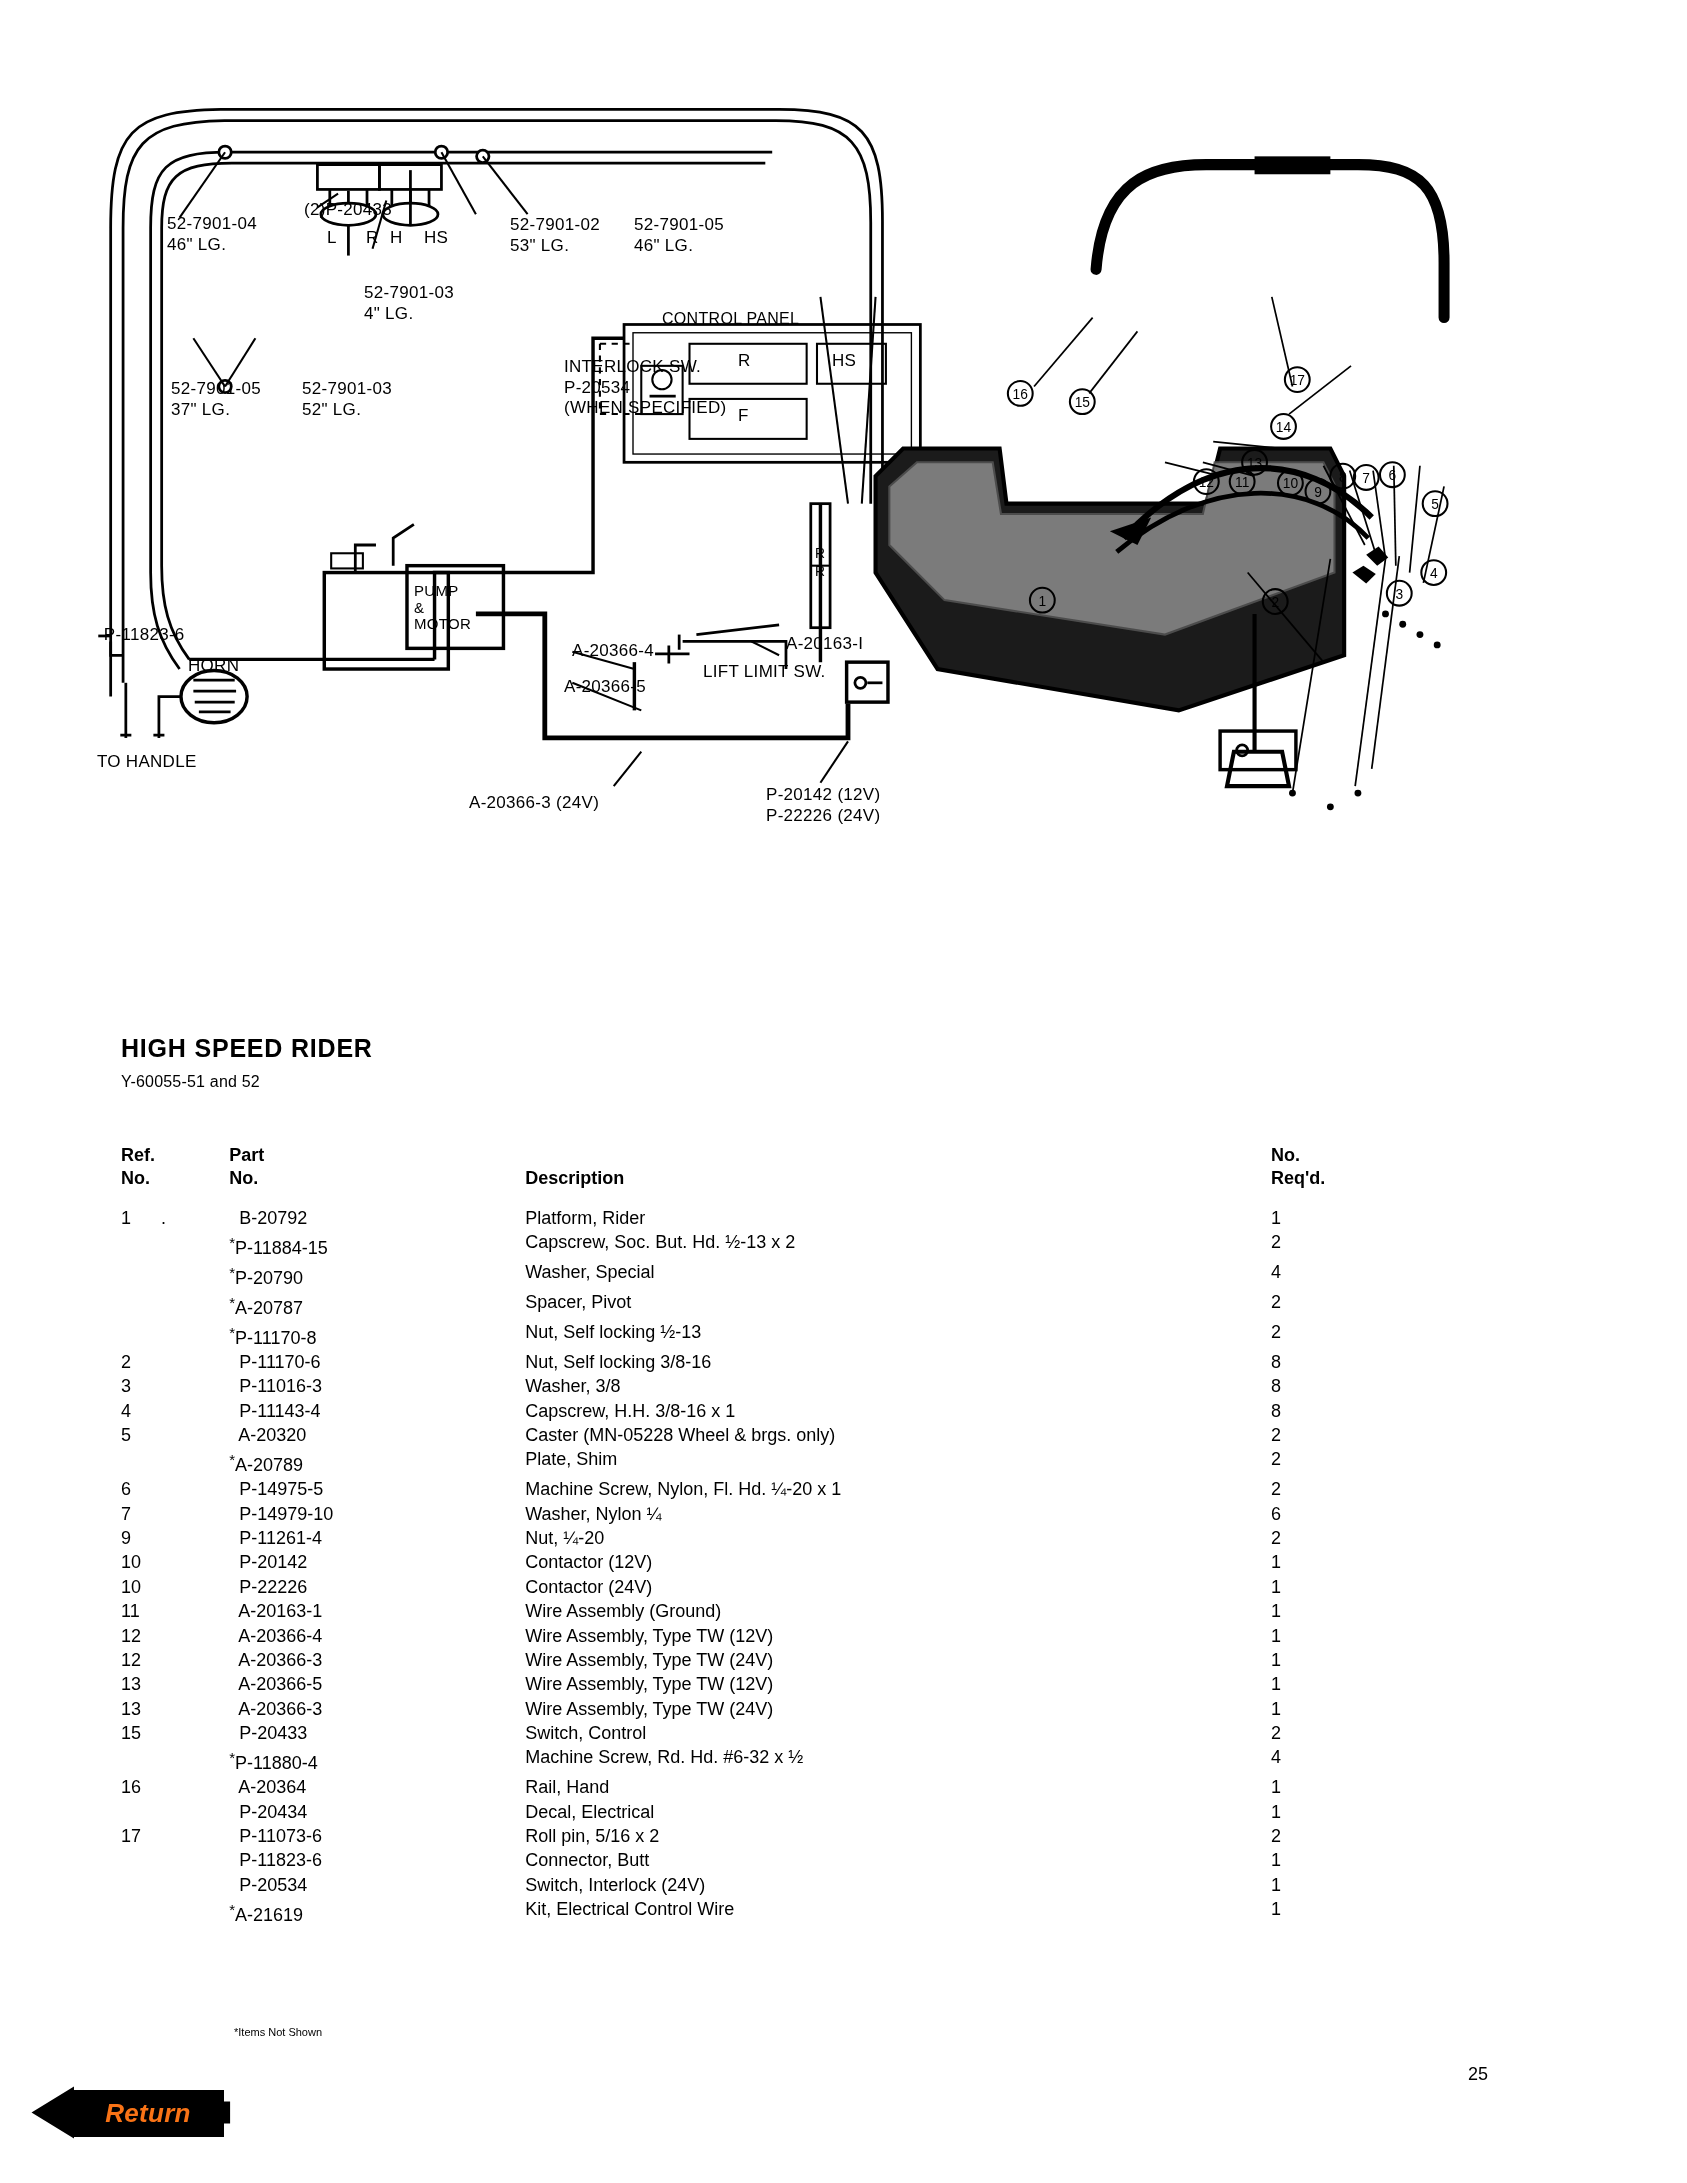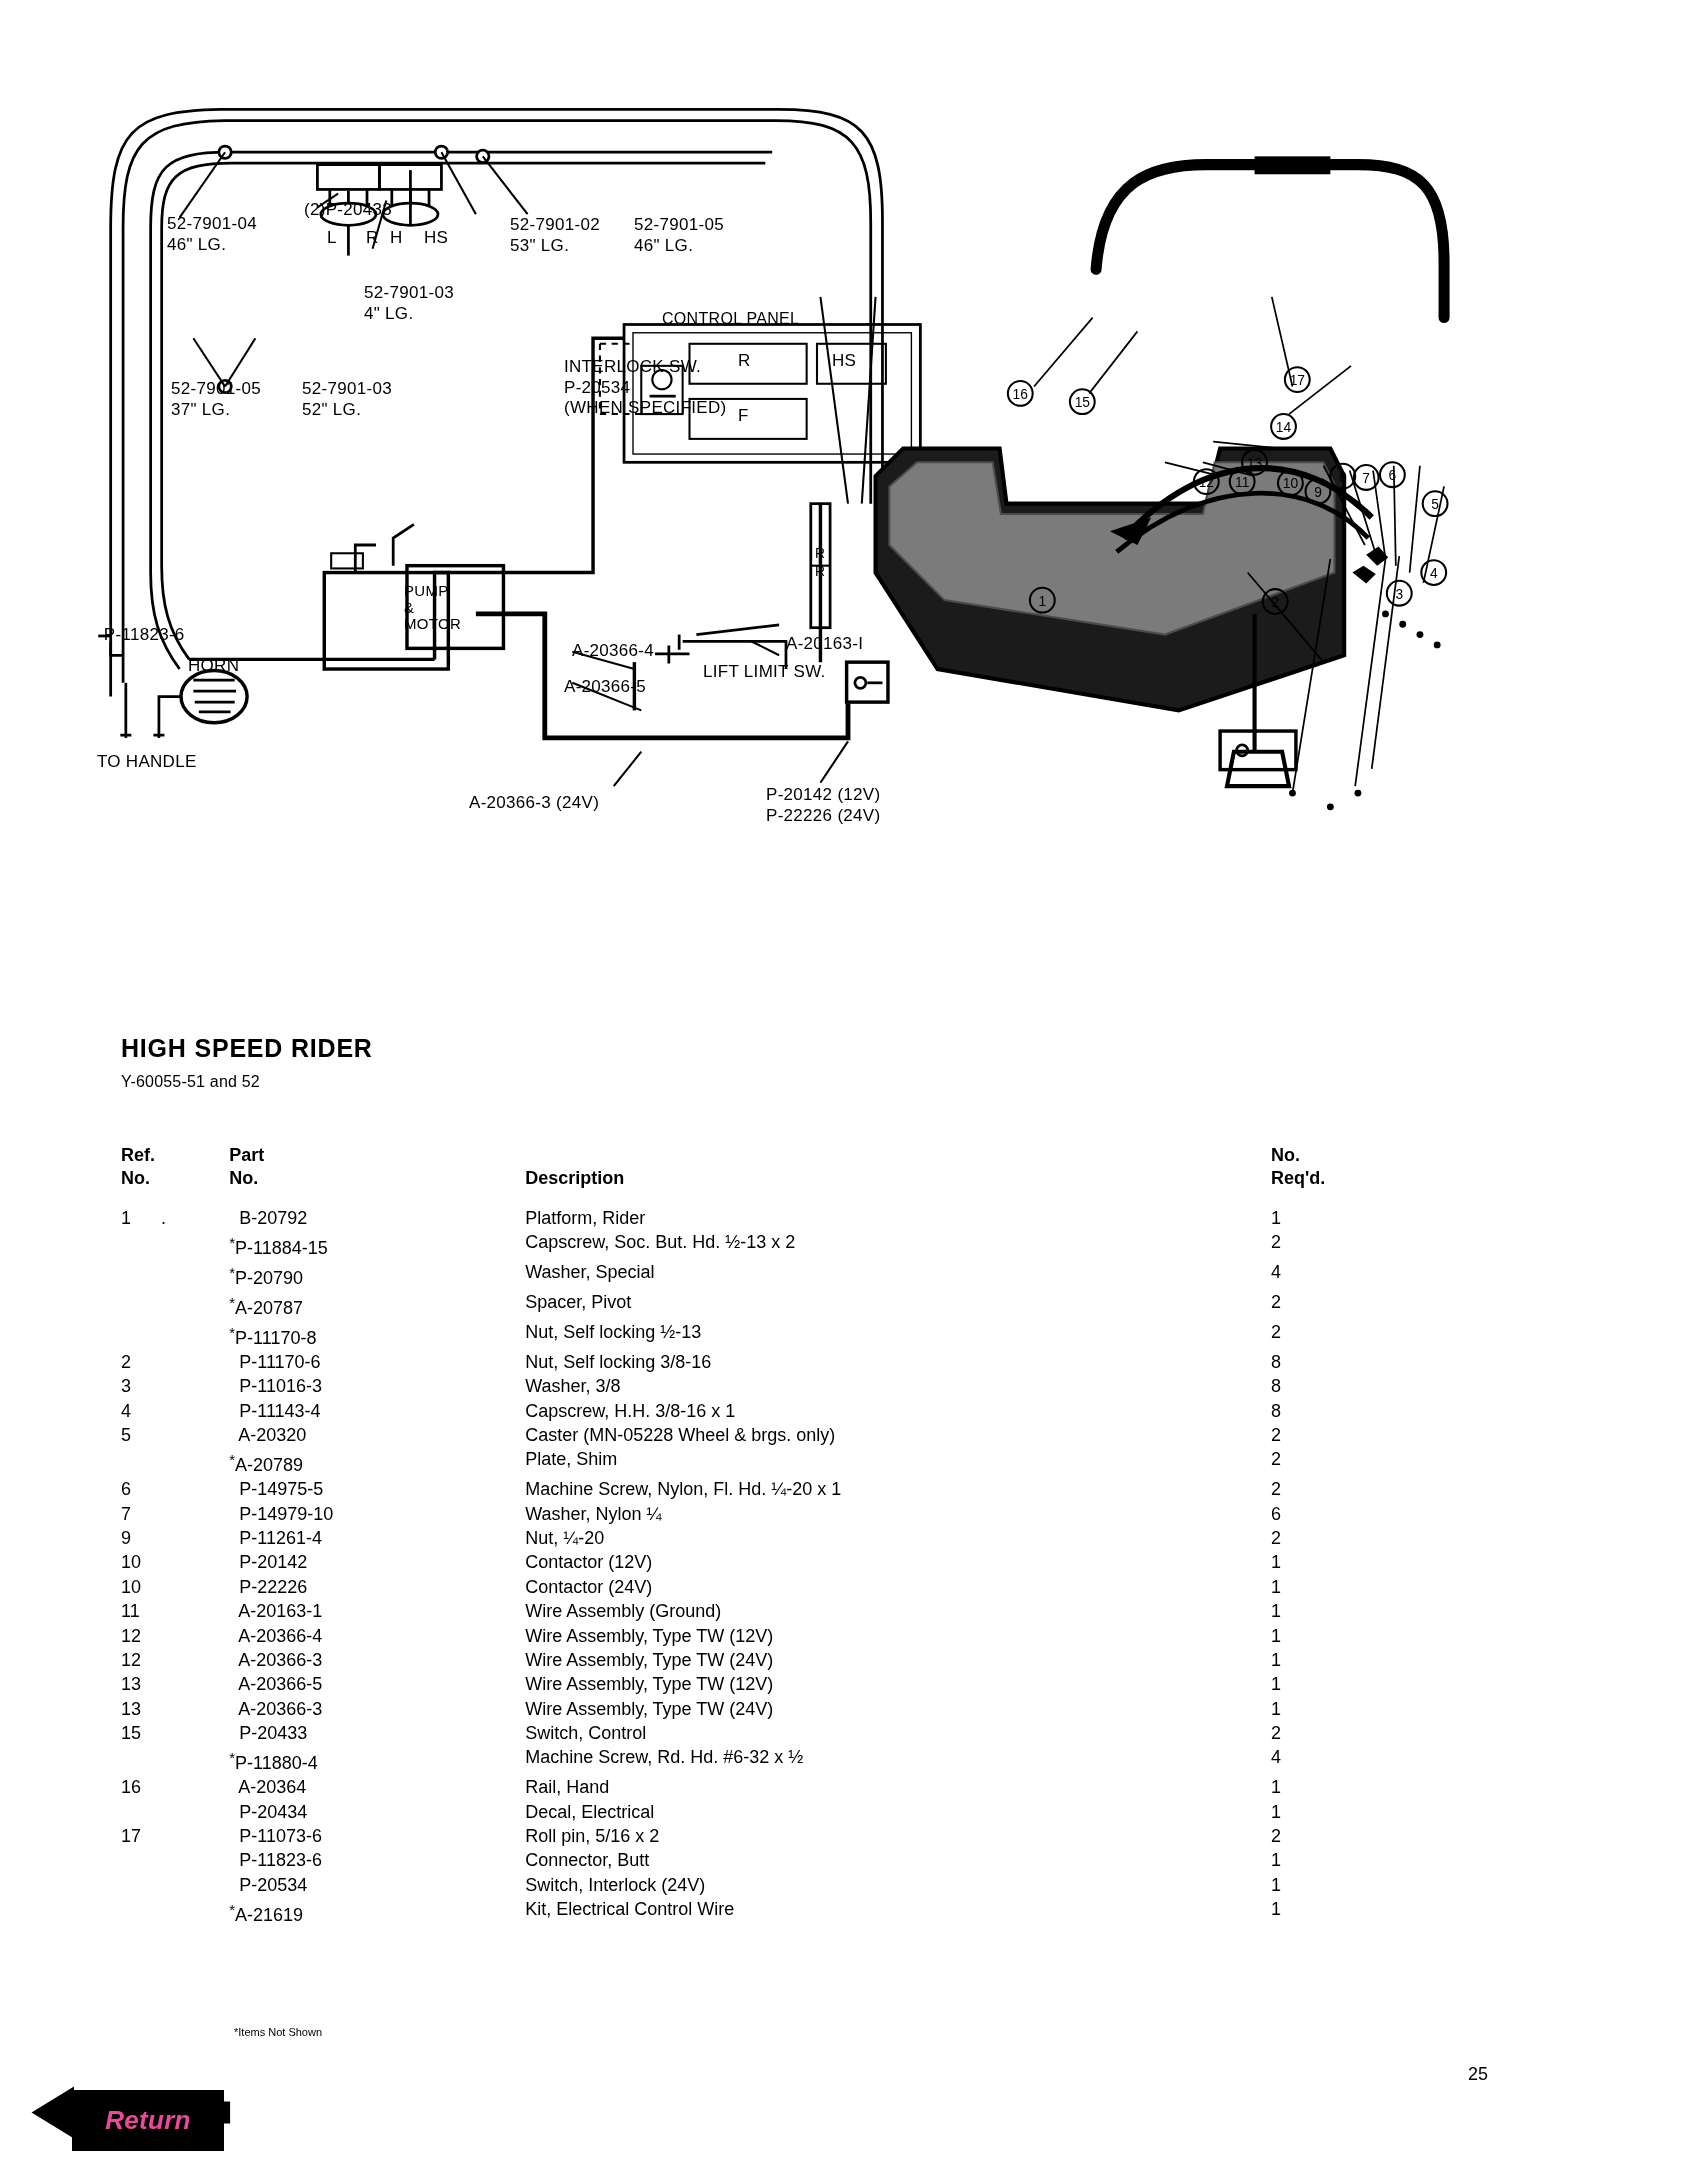--- a/index.html
+++ b/index.html
@@ -114,23 +114,23 @@
     left: 31px;
     top: 2081px;
     width: 227px;
     height: 63px;
   }
   .return-label {
     position: absolute;
     left: 72px;
     top: 2090px;
     width: 152px;
-    height: 61px;
+    height: 47px;
     background: #000;
-    color: #ec4899;
+    color: #f97316;
     font-size: 26px;
     font-weight: bold;
     font-style: italic;
     letter-spacing: 0.3px;
     display: flex;
     align-items: center;
     justify-content: center;
   }
 </style>
 </head>
@@ -346,21 +346,21 @@
 52" LG.</div>
     <div class="dlabel" style="left:474px; top:267px;">INTERLOCK SW.
 P-20534
 (WHEN SPECIFIED)</div>
     <div class="dlabel" style="left:572px; top:219px; font-size:16px;">CONTROL PANEL</div>
     <div class="dlabel" style="left:648px; top:261px;">R</div>
     <div class="dlabel" style="left:742px; top:261px;">HS</div>
     <div class="dlabel" style="left:648px; top:316px;">F</div>
     <div class="dlabel" style="left:13.8px;  top:535px;">P-11823-6</div>
     <div class="dlabel" style="left:98px; top:566px;">HORN</div>
-    <div class="dlabel" style="left:314px; top:493px; font-size:15px; line-height:16.5px;">PUMP
+    <div class="dlabel" style="left:324px; top:493px; font-size:15px; line-height:16.5px;">PUMP
 &amp;
 MOTOR</div>
     <div class="dlabel" style="left:482px; top:551px;">A-20366-4</div>
     <div class="dlabel" style="left:474px; top:587px;">A-20366-5</div>
     <div class="dlabel" style="left:696px; top:544px;">A-20163-I</div>
     <div class="dlabel" style="left:613px; top:572px;">LIFT LIMIT SW.</div>
     <div class="dlabel" style="left:6.9px;  top:662px;">TO HANDLE</div>
     <div class="dlabel" style="left:379px; top:703px;">A-20366-3 (24V)</div>
     <div class="dlabel" style="left:676px; top:695px;">P-20142 (12V)
 P-22226 (24V)</div>

